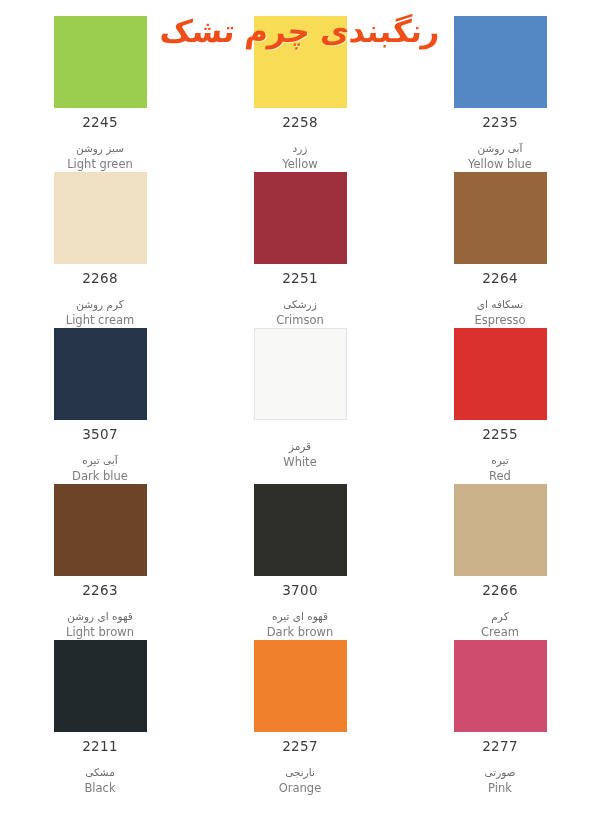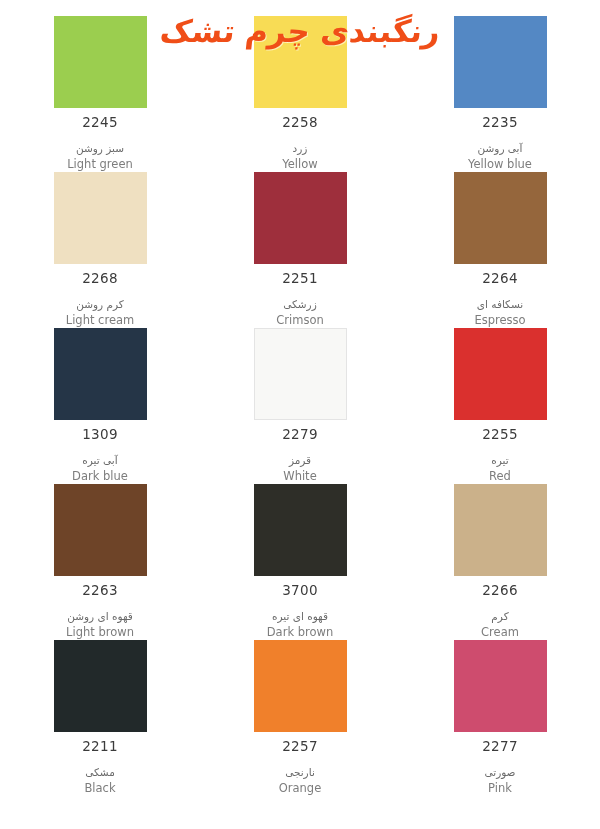--- a/index.html
+++ b/index.html
@@ -172,29 +172,28 @@
           <span class="fa-name">نسکافه ای</span>
           <span class="en-name">Espresso</span>
         </div>
       </div>
     </div>
 
     <div class="row">
       <div class="cell">
         <div class="swatch" style="background-color: rgb(37, 53, 71);"></div>
         <div class="caption">
-          <span class="code">1309</span>
+          <span class="code">3507</span>
           <span class="fa-name">آبی تیره</span>
           <span class="en-name">Dark blue</span>
         </div>
       </div>
       <div class="cell">
         <div class="swatch bordered" style="background-color: rgb(248, 248, 246);"></div>
         <div class="caption">
-          <span class="code">2279</span>
           <span class="fa-name">قرمز</span>
           <span class="en-name">White</span>
         </div>
       </div>
       <div class="cell">
         <div class="swatch" style="background-color: rgb(218, 48, 46);"></div>
         <div class="caption">
           <span class="code">2255</span>
           <span class="fa-name">تیره</span>
           <span class="en-name">Red</span>

